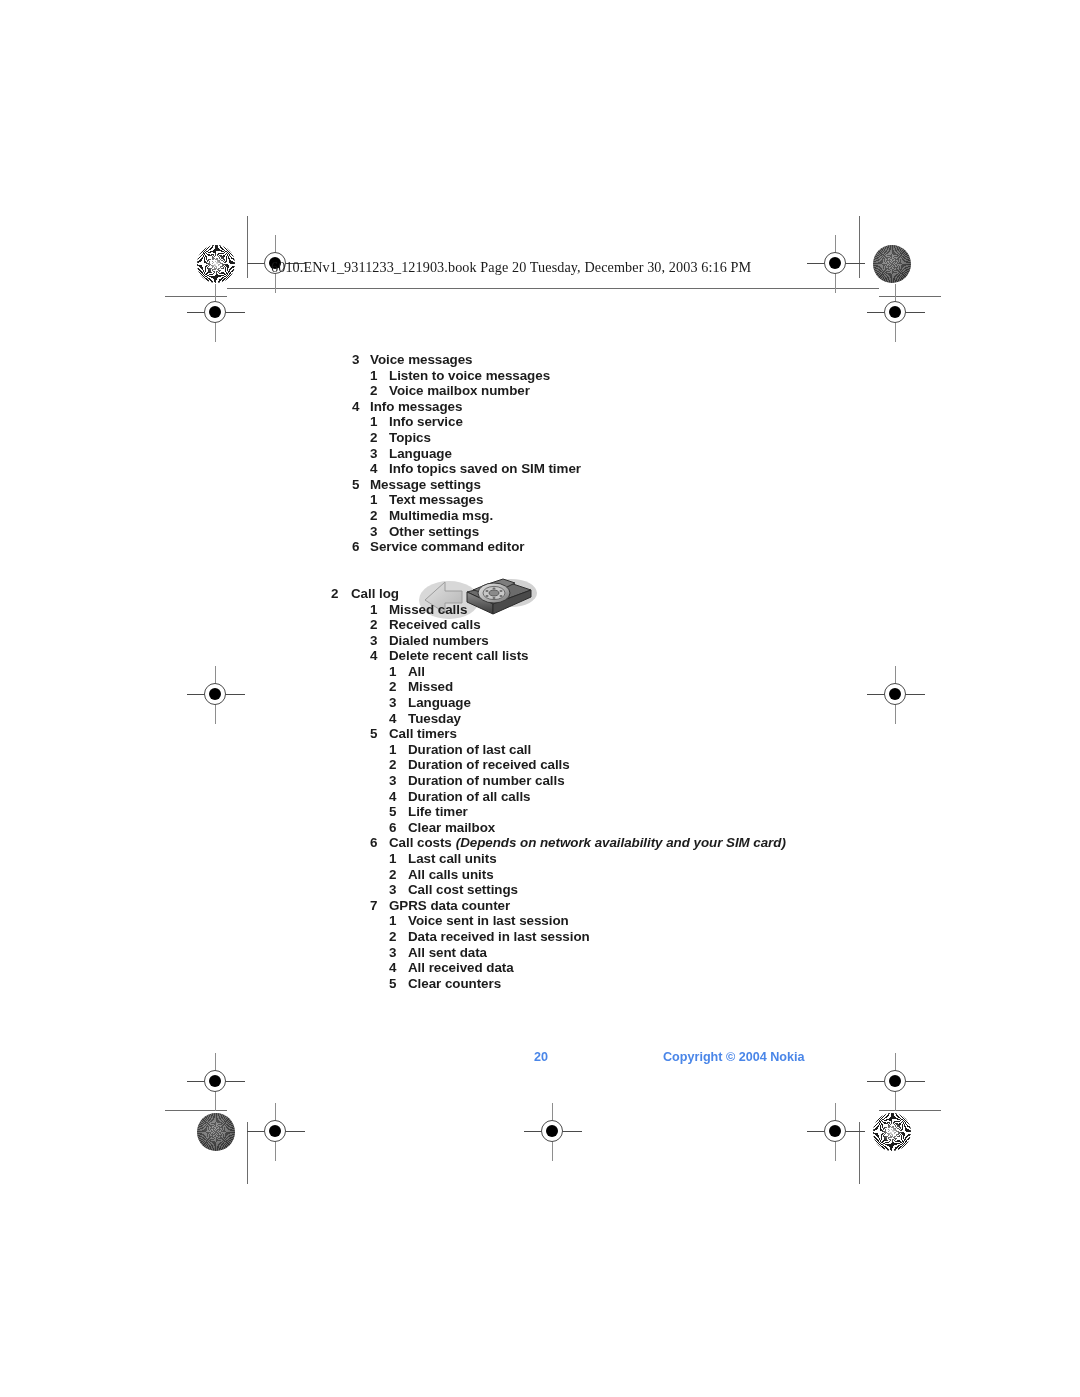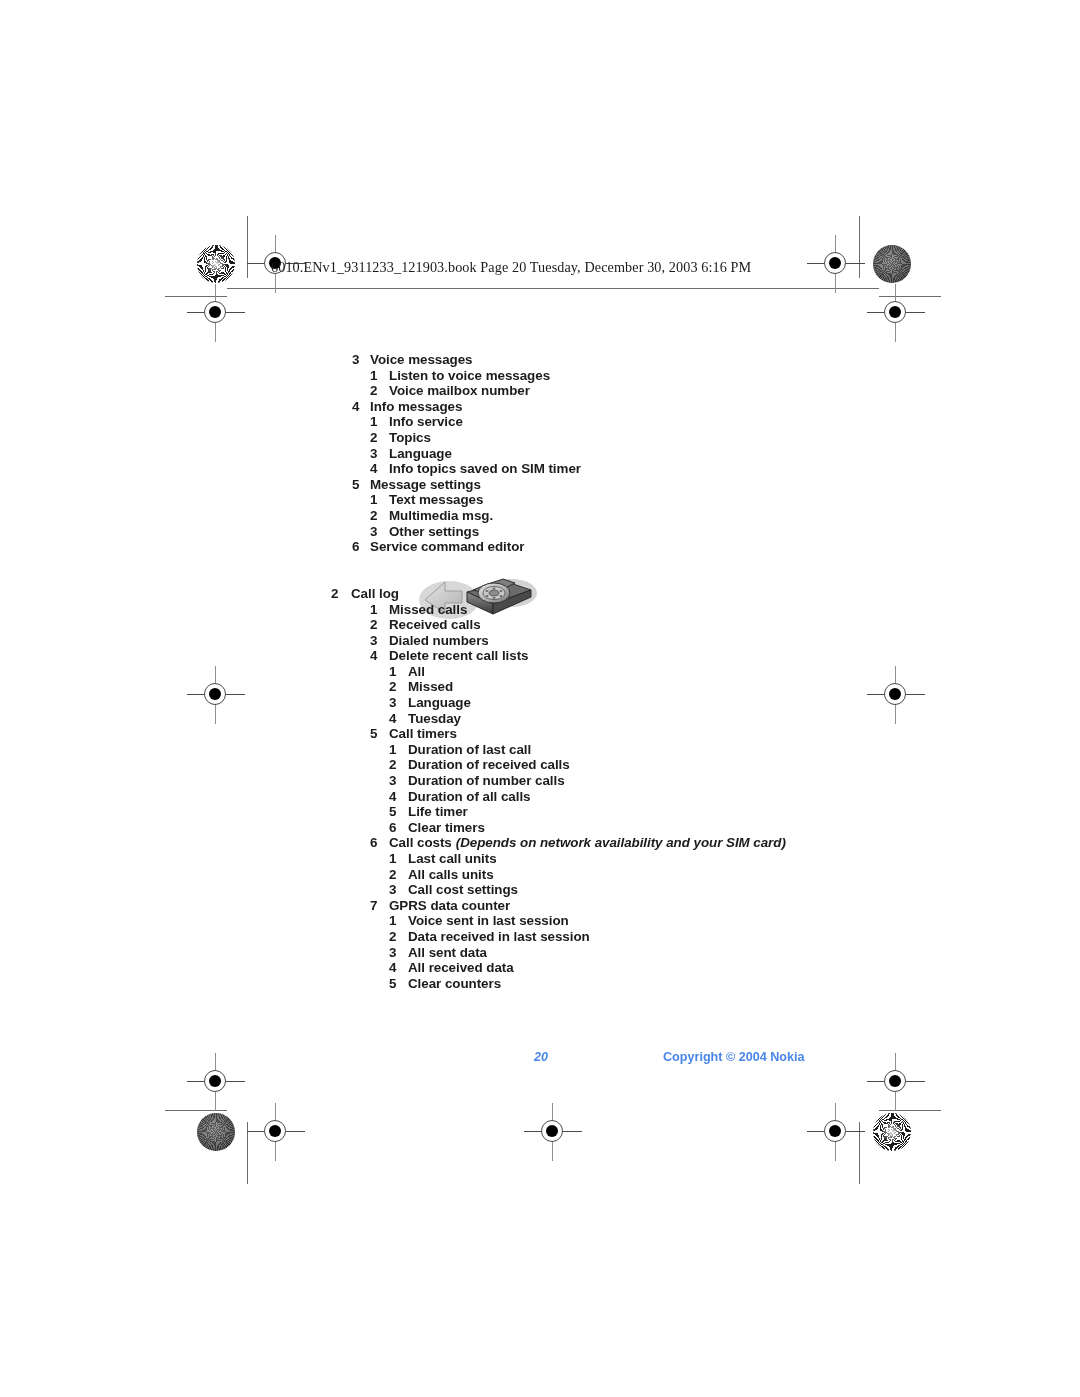--- a/index.html
+++ b/index.html
@@ -173,21 +173,20 @@
     top: 1050px;
     width: 460px;
     color: #4a86e8;
     font-size: 12.6px;
     font-weight: bold;
   }
   #page-number {
     position: absolute;
     left: 203px;
     top: 0;
-    font-style: italic;
   }
   #copyright-line {
     position: absolute;
     left: 332px;
     top: 0;
     white-space: nowrap;
   }
 </style>
 </head>
 <body>
@@ -432,21 +431,21 @@
       <div class="outline-row lvl-3">
         <span class="row-num">4</span>
         <span class="row-label">Duration of all calls</span>
       </div>
       <div class="outline-row lvl-3">
         <span class="row-num">5</span>
         <span class="row-label">Life timer</span>
       </div>
       <div class="outline-row lvl-3">
         <span class="row-num">6</span>
-        <span class="row-label">Clear timers</span>
+        <span class="row-label">Clear mailbox</span>
       </div>
       <div class="outline-row lvl-2">
         <span class="row-num">6</span>
         <span class="row-label">Call costs</span>
         <span class="row-note">(Depends on network availability and your SIM card)</span>
       </div>
       <div class="outline-row lvl-3">
         <span class="row-num">1</span>
         <span class="row-label">Last call units</span>
       </div>

